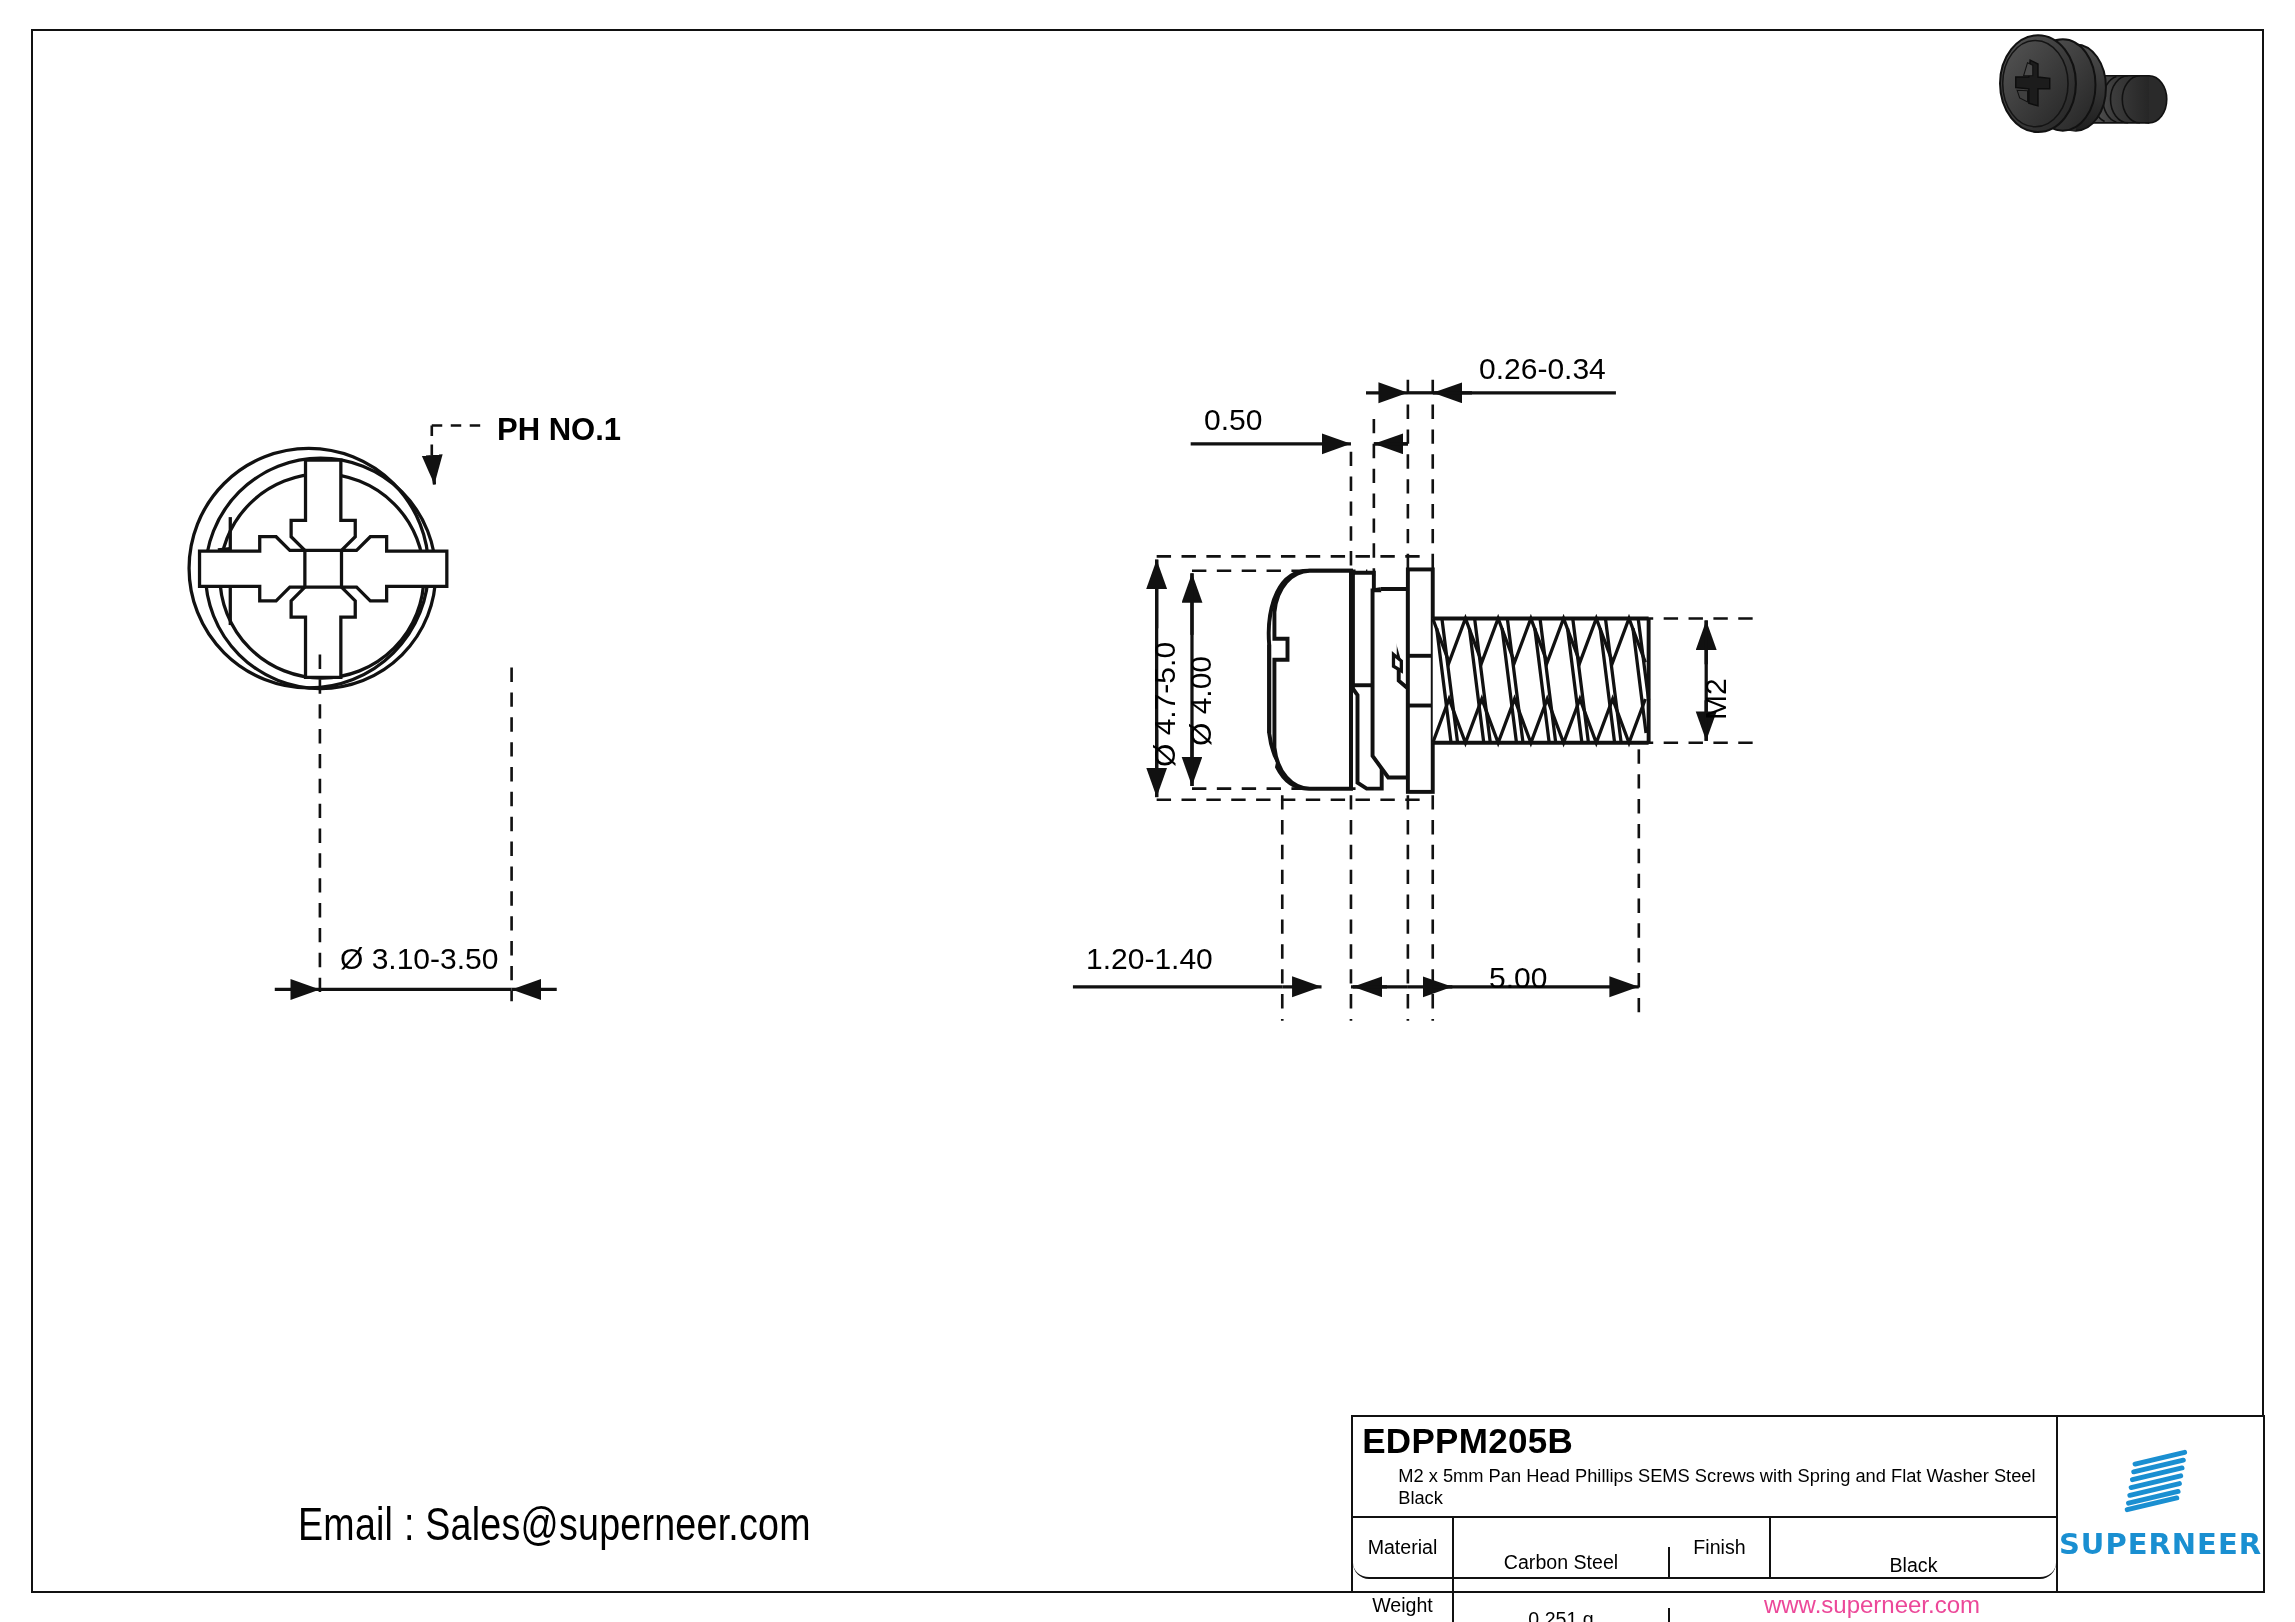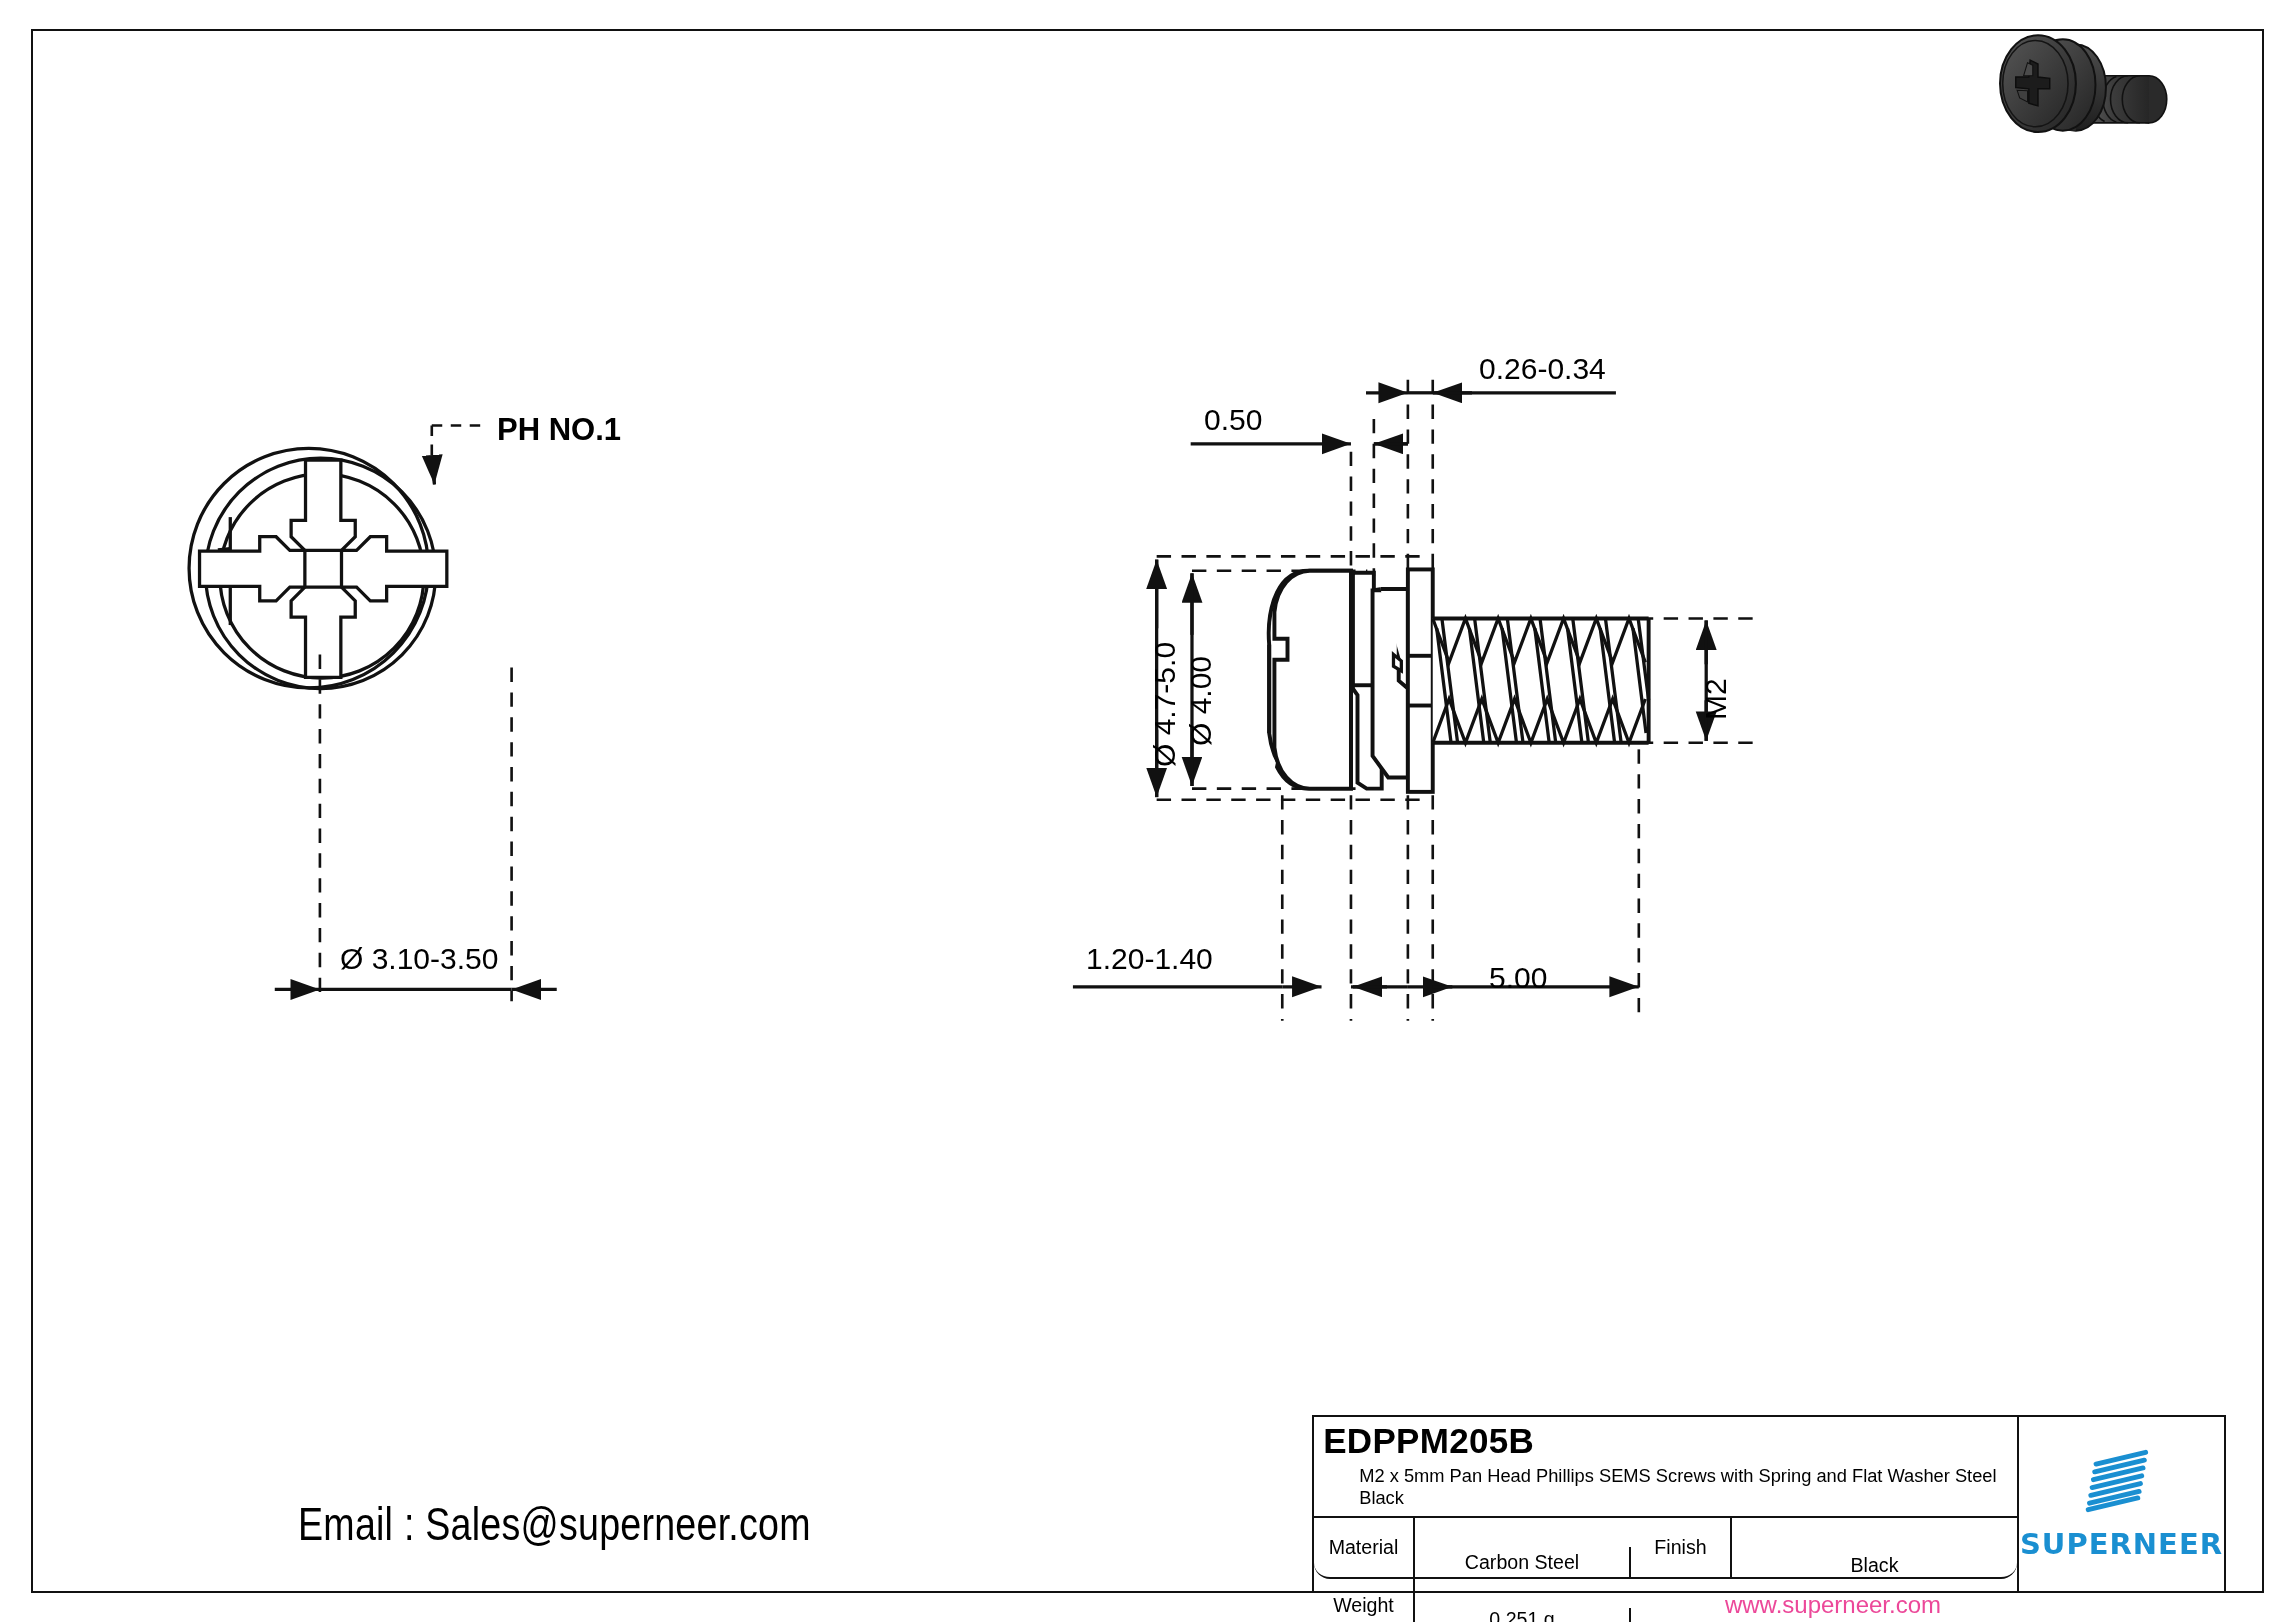--- a/index.html
+++ b/index.html
@@ -22,21 +22,21 @@
   .dimtxt.rot{transform-origin:0 0;transform:rotate(-90deg);}
 
   .phlabel{position:absolute;font-size:31px;white-space:nowrap;}
 
   .email{position:absolute;left:298px;top:1496px;font-size:47px;
          font-family:"Liberation Sans Narrow","Liberation Sans",sans-serif;
          transform:scaleX(.80);transform-origin:0 0;white-space:nowrap;
          font-weight:400;letter-spacing:0.3px;}
 
   
-  .tblock{position:absolute;left:1312px;top:1415px;width:914px;height:178px;
+  .tblock{position:absolute;left:1351px;top:1415px;width:914px;height:178px;
           border:2px solid #111;box-sizing:border-box;background:#fff;display:flex;}
   .tb-left{width:705px;height:100%;box-sizing:border-box;
            border-right:2px solid #111;display:flex;flex-direction:column;}
   .tb-desc{flex:0 0 101px;box-sizing:border-box;padding:5.2px 9.2px 0 9.2px;
            border-bottom:2px solid #111;}
   .tb-code{font-size:35px;font-weight:bold;line-height:38px;letter-spacing:0.3px;}
   .tb-sub{font-size:18.3px;line-height:22px;margin-top:4.6px;max-width:667px;margin-left:36px;}
   .tb-row{flex:1 1 0;display:flex;box-sizing:border-box;}
   .tb-row.first{border-bottom:2px solid #111;border-radius:16px;}
   .tb-cell{box-sizing:border-box;display:flex;align-items:center;

